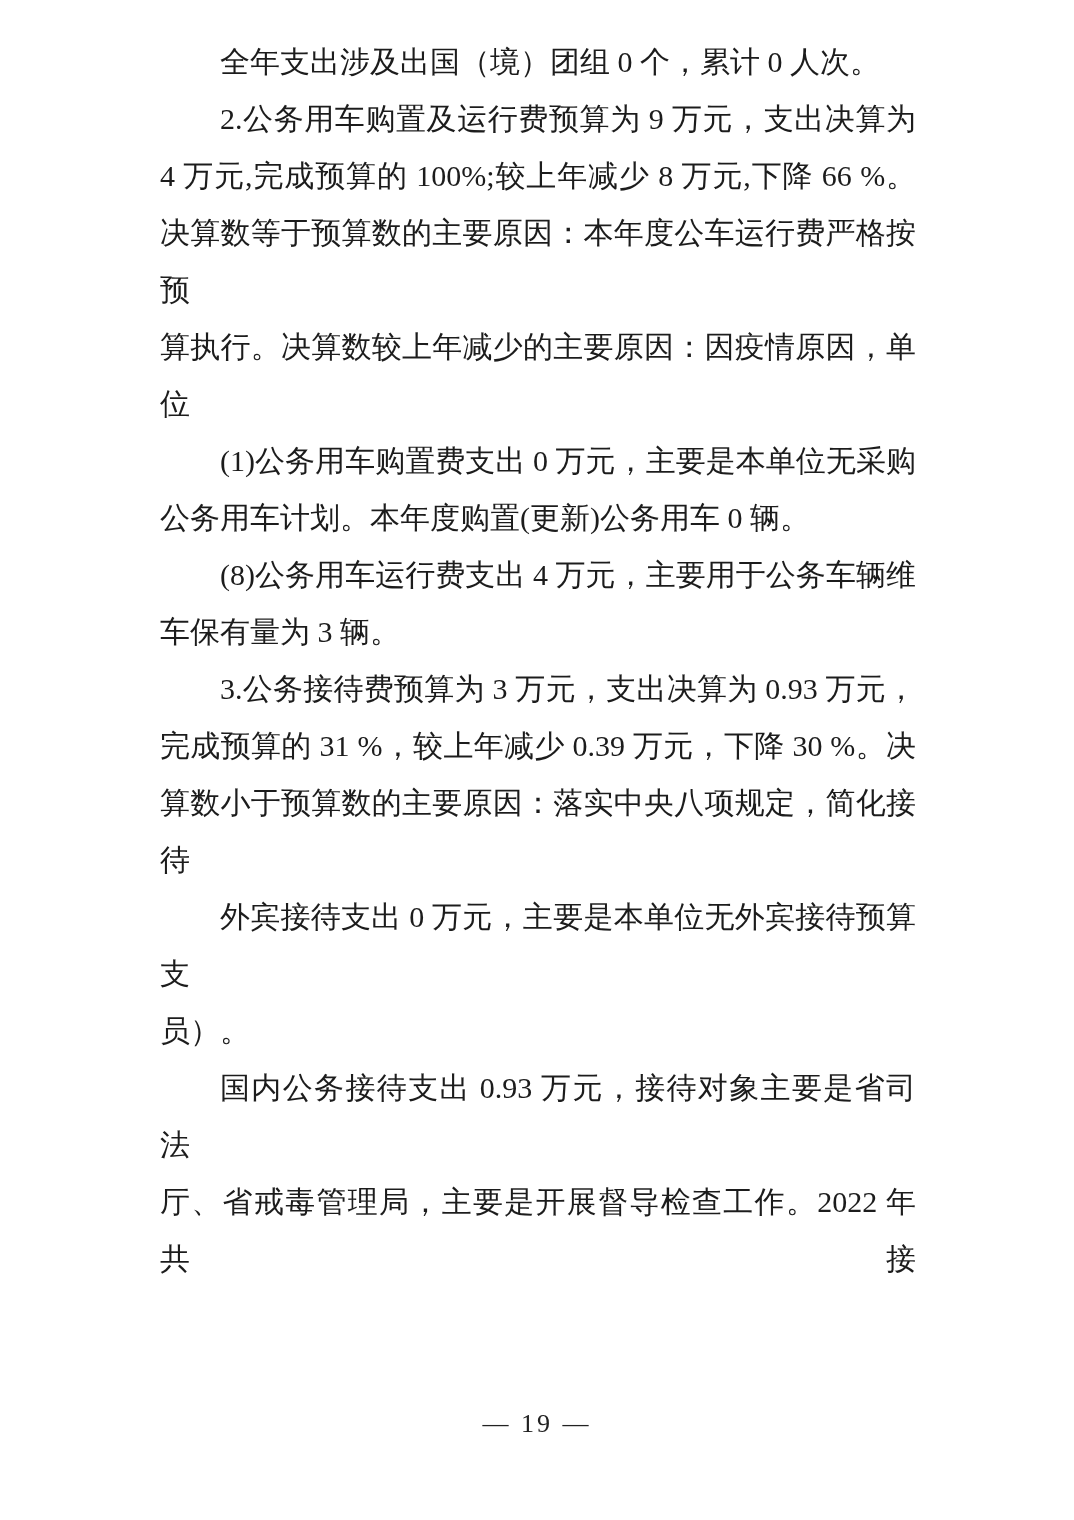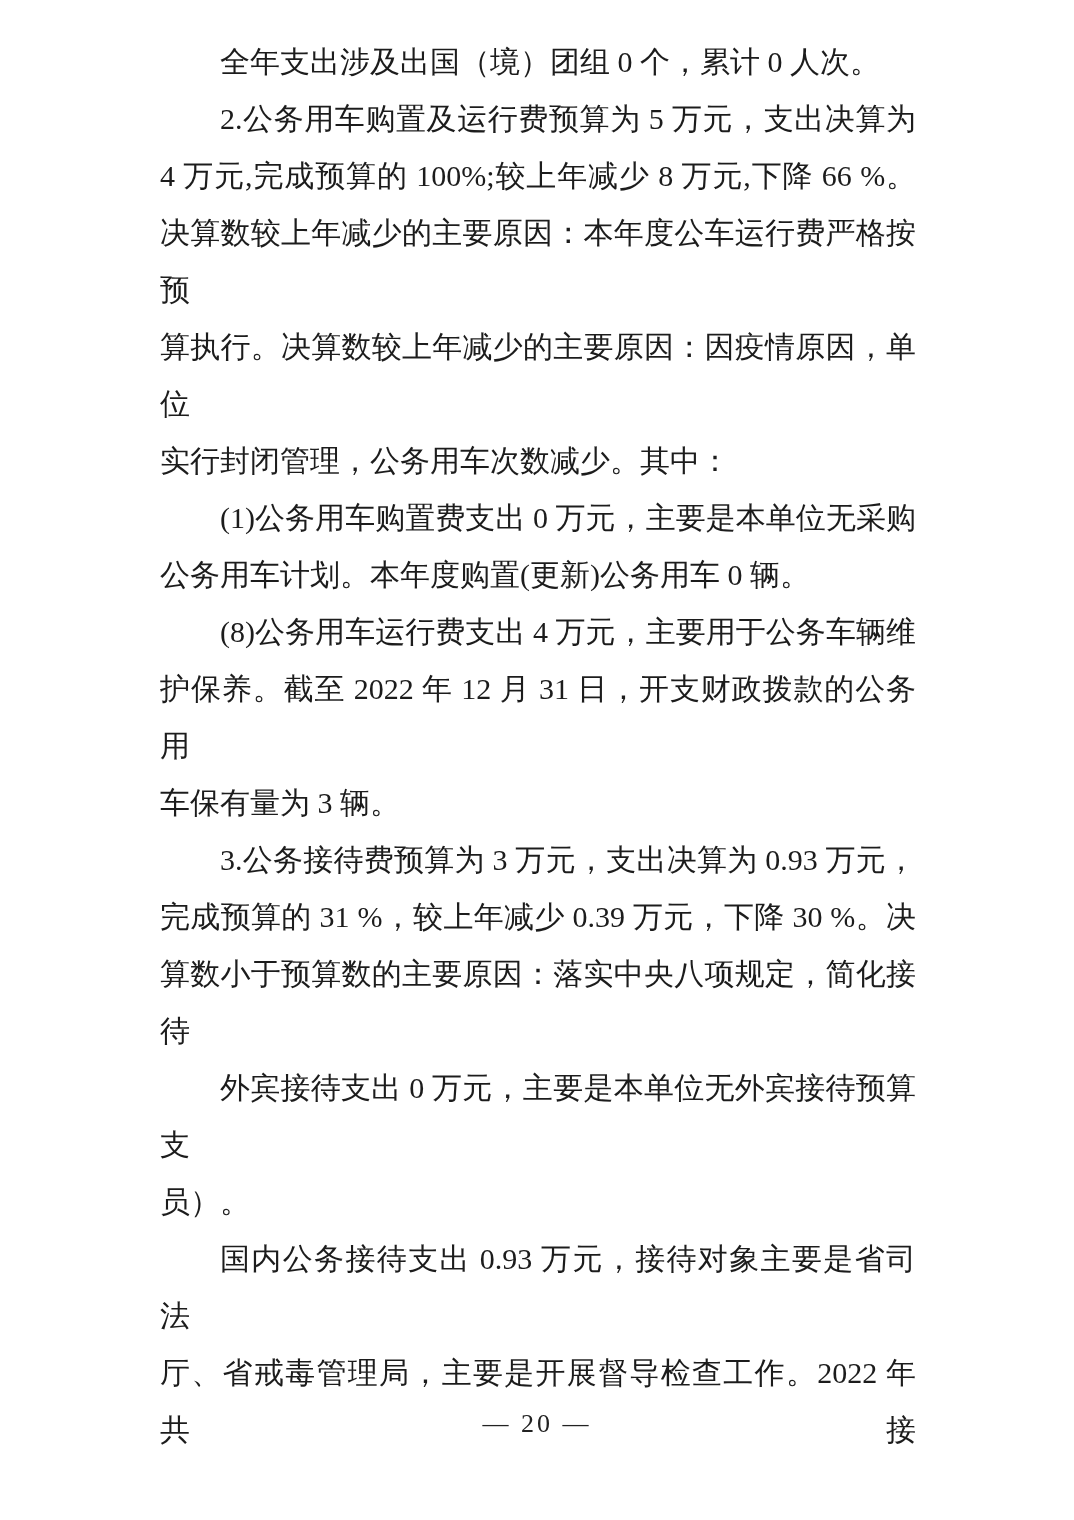--- a/index.html
+++ b/index.html
@@ -52,35 +52,33 @@
 <body>
 
 <div class="page">
   <div class="body-text">
 
     <div class="para">
       <div class="ln ind">全年支出涉及出国（境）团组 0 个，累计 0 人次。</div>
     </div>
 
     <div class="para">
-      <div class="ln ind just">2.公务用车购置及运行费预算为 5 万元，支出决算为</div>
+      <div class="ln ind just">2.公务用车购置及运行费预算为 9 万元，支出决算为</div>
       <div class="ln just">4 万元,完成预算的 100%;较上年减少 8 万元,下降 66 %。</div>
-      <div class="ln just">决算数较上年减少的主要原因：本年度公车运行费严格按预</div>
+      <div class="ln just">决算数等于预算数的主要原因：本年度公车运行费严格按预</div>
       <div class="ln just">算执行。决算数较上年减少的主要原因：因疫情原因，单位</div>
-      <div class="ln">实行封闭管理，公务用车次数减少。其中：</div>
     </div>
 
     <div class="para">
       <div class="ln ind just">(1)公务用车购置费支出 0 万元，主要是本单位无采购</div>
       <div class="ln">公务用车计划。本年度购置(更新)公务用车 0 辆。</div>
     </div>
 
     <div class="para">
       <div class="ln ind just">(8)公务用车运行费支出 4 万元，主要用于公务车辆维</div>
-      <div class="ln just">护保养。截至 2022 年 12 月 31 日，开支财政拨款的公务用</div>
       <div class="ln">车保有量为 3 辆。</div>
     </div>
 
     <div class="para">
       <div class="ln ind just">3.公务接待费预算为 3 万元，支出决算为 0.93 万元，</div>
       <div class="ln just">完成预算的 31 %，较上年减少 0.39 万元，下降 30 %。决</div>
       <div class="ln just">算数小于预算数的主要原因：落实中央八项规定，简化接待</div>
     </div>
 
     <div class="para">
@@ -89,14 +87,14 @@
     </div>
 
     <div class="para">
       <div class="ln ind just">国内公务接待支出 0.93 万元，接待对象主要是省司法</div>
       <div class="ln just">厅、省戒毒管理局，主要是开展督导检查工作。2022 年共接</div>
 
     </div>
 
   </div>
 
-  <div class="page-number">— 20 —</div>
+  <div class="page-number">— 19 —</div>
 </div>
 
 </body></html>

